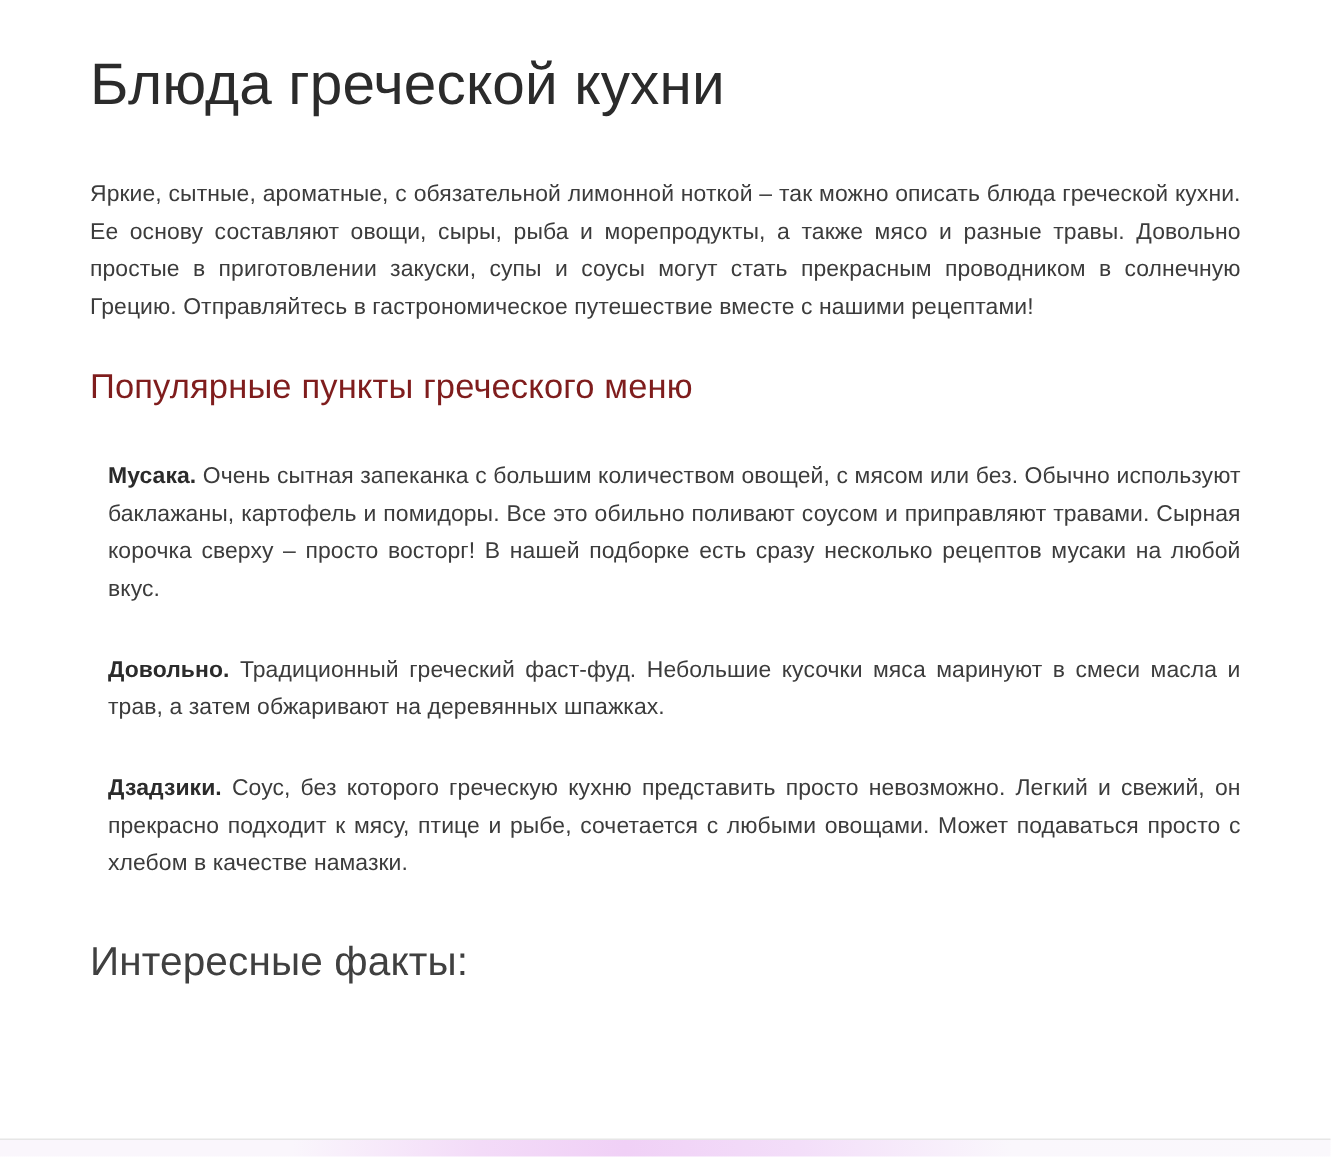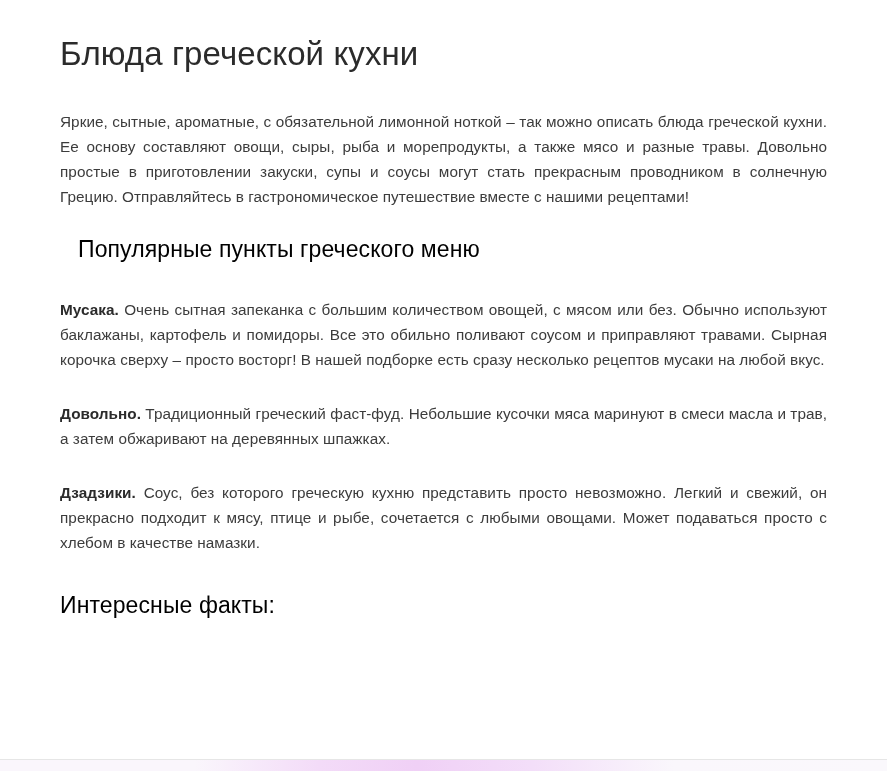--- a/index.html
+++ b/index.html
@@ -27,43 +27,43 @@
   }
 
   .content {
     position: absolute;
     left: 60px;
     top: 0;
     width: 767px;
   }
 
   h1.article-title {
-    font-size: 33px;
+    font-size: 39px;
     font-weight: 400;
     color: #2b2b2b;
     margin: 0;
     padding: 33px 0 0 0;
     line-height: 1.25;
     letter-spacing: 0.1px;
   }
 
   h2.section-heading {
     font-size: 23px;
     font-weight: 400;
-    color: #000000;
-    margin: 18px;
+    color: #7f1d1d;
+    margin: 0;
     padding: 0;
     line-height: 1.3;
     letter-spacing: 0.1px;
   }
 
   h2.facts-heading {
-    font-size: 23px;
+    font-size: 27px;
     font-weight: 400;
-    color: #000000;
+    color: #404040;
     margin: 0;
     padding: 0;
     line-height: 1.3;
     letter-spacing: 0.1px;
   }
 
   p.body-text {
     font-size: 15.3px;
     line-height: 25px;
     color: #3c3c3c;
@@ -81,20 +81,21 @@
     margin-top: 26px;
   }
 
   p.intro-question {
     margin-top: 21px;
     text-align: left;
   }
 
   p.dish-paragraph {
     margin-top: 29px;
+    margin-left: 12px;
   }
 
   p.dish-paragraph.first-dish {
     margin-top: 32px;
   }
 
   .dish-name {
     font-weight: 700;
     color: #2b2b2b;
   }

